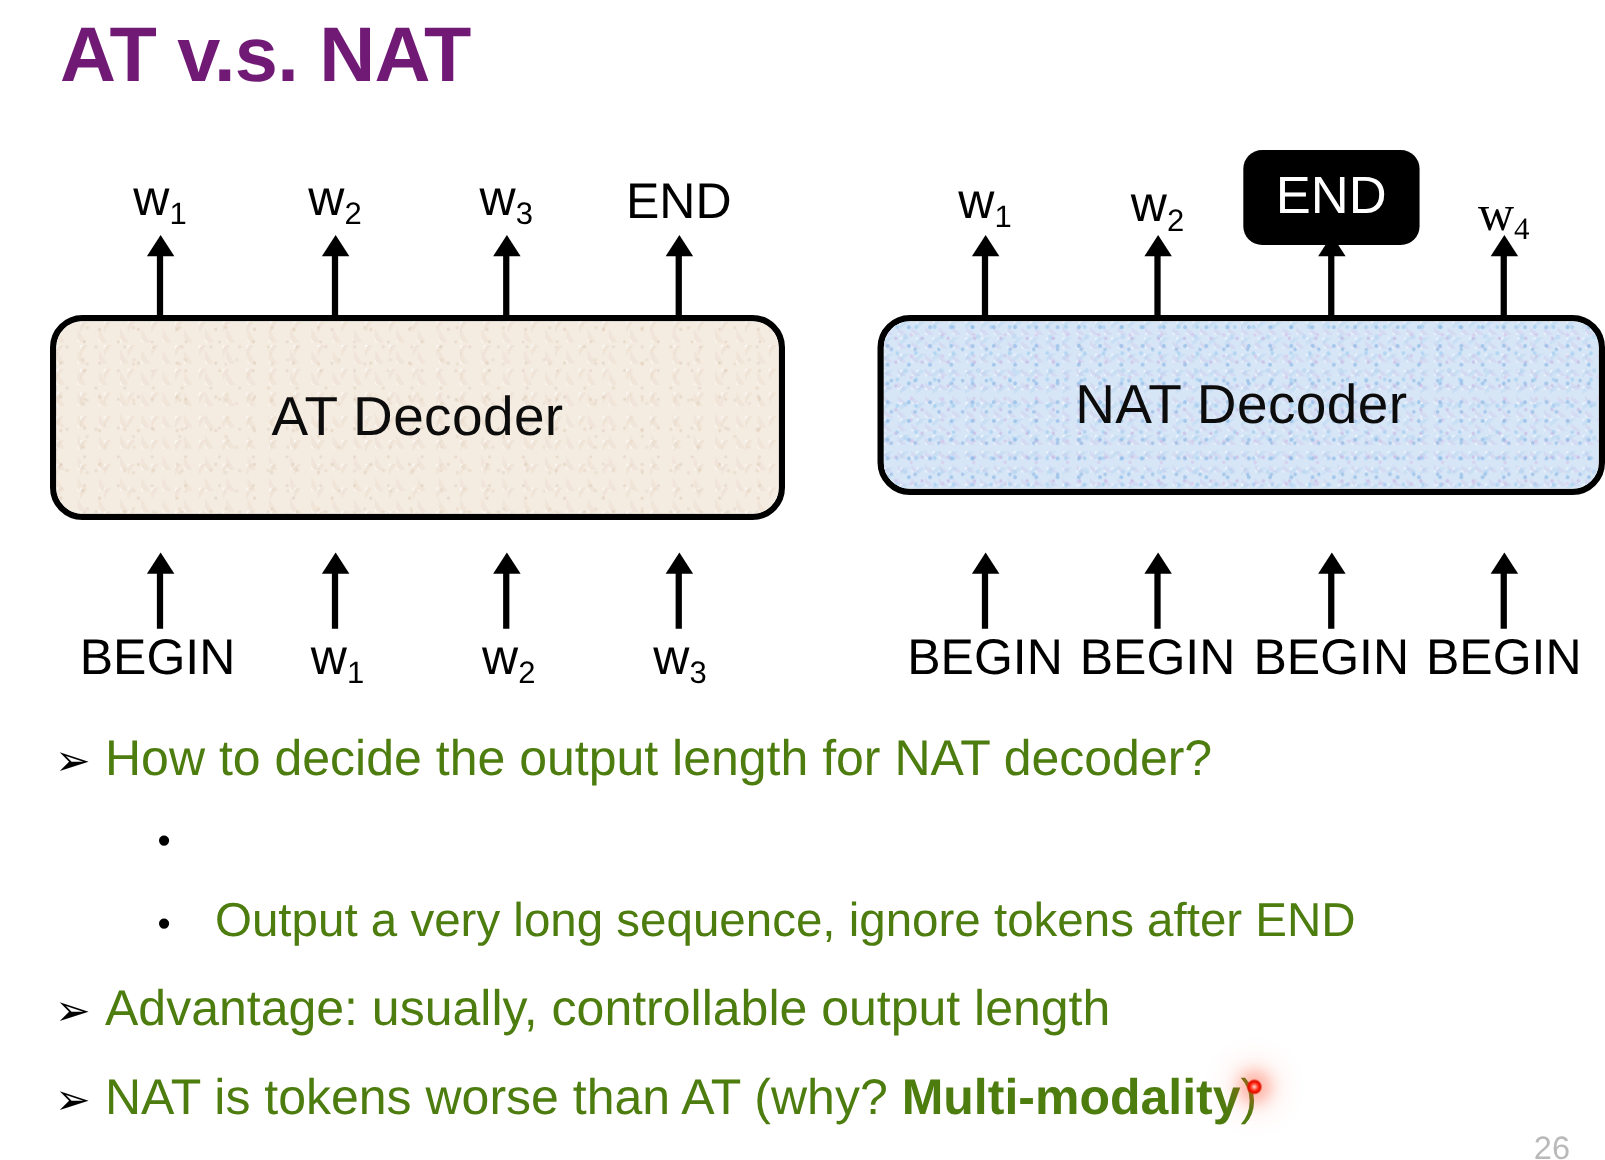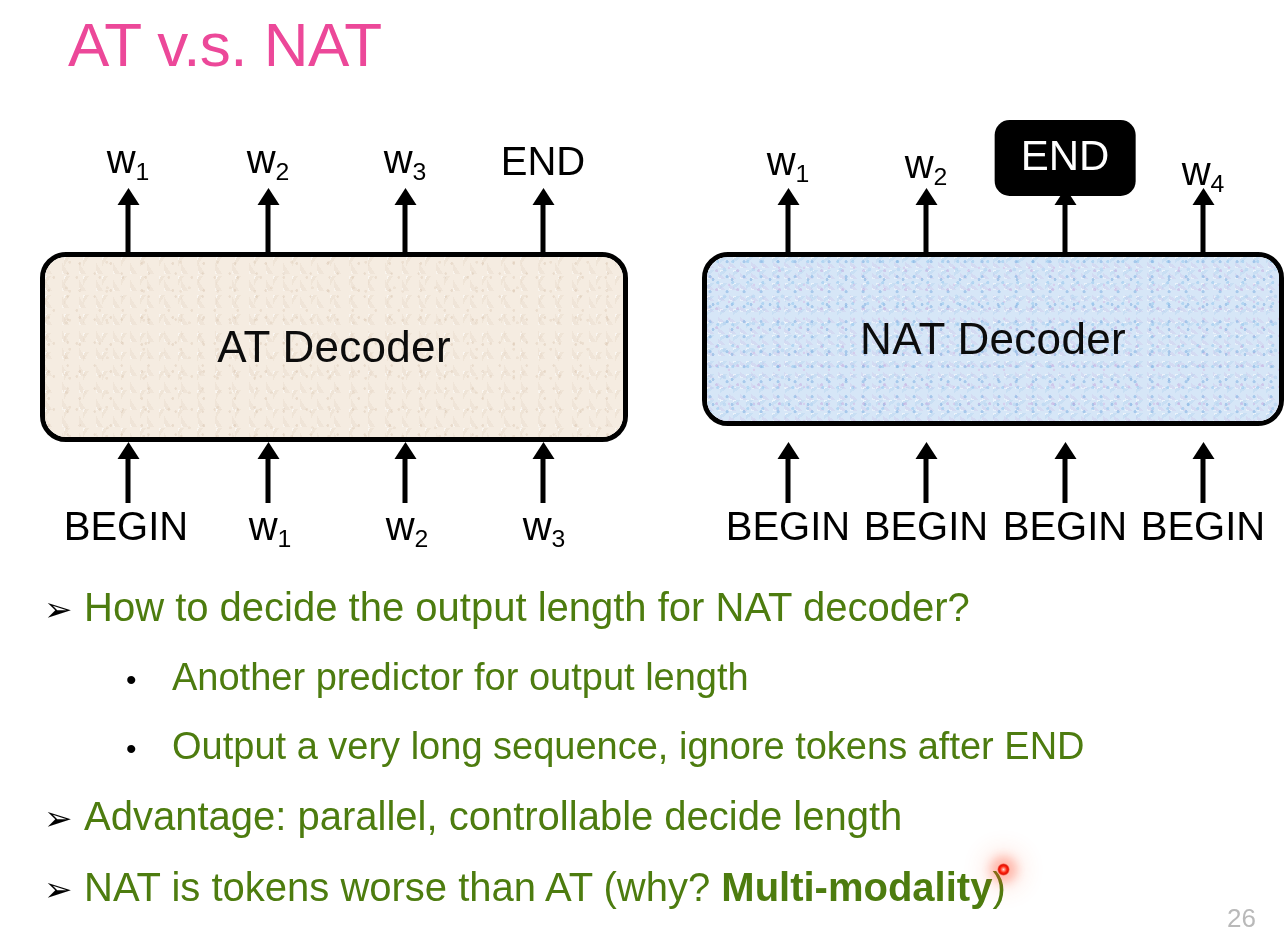--- a/index.html
+++ b/index.html
@@ -15,25 +15,24 @@
     font-family: "Liberation Sans", sans-serif;
     color: #000000;
   }
 
   
   .slide-title {
     position: absolute;
     left: 48px;
     top: 14px;
     font-size: 62px;
-    font-weight: 400;
+    font-weight: 700;
     letter-spacing: -0.5px;
     line-height: 1;
-    color: #ec4899;
-    margin-left: 20px;
+    color: #701a75;
   }
 
   
   .diagram {
     position: absolute;
     left: 0;
     top: 95px;
     width: 1284px;
     height: 460px;
   }
@@ -230,21 +229,21 @@
     <div class="tok" style="left:375px; top:28px;">
       <span>w</span><sub>3</sub>
     </div>
     <div class="tok end-plain" style="left:513px; top:30px;">END</div>
 
     <div class="arrow" style="left:98px;  top:90px; height:52px;"></div>
     <div class="arrow" style="left:238px; top:90px; height:52px;"></div>
     <div class="arrow" style="left:375px; top:90px; height:52px;"></div>
     <div class="arrow" style="left:513px; top:90px; height:52px;"></div>
 
-    <div class="decoder" style="left:10px; top:141px; width:588px; height:190px;">
+    <div class="decoder" style="left:10px; top:141px; width:588px; height:164px;">
       <div class="tex tex-cream"></div>
       <div class="decoder-label">AT Decoder</div>
     </div>
 
     <div class="arrow" style="left:98px;  top:344px; height:48px;"></div>
     <div class="arrow" style="left:238px; top:344px; height:48px;"></div>
     <div class="arrow" style="left:375px; top:344px; height:48px;"></div>
     <div class="arrow" style="left:513px; top:344px; height:48px;"></div>
 
     <div class="intok" style="left:96px; top:395px;">BEGIN</div>
@@ -263,30 +262,30 @@
 
     <div class="tok" style="left:96px; top:30px;">
       <span>w</span><sub>1</sub>
     </div>
     <div class="tok" style="left:234px; top:33px;">
       <span>w</span><sub>2</sub>
     </div>
 
     <div class="end-chip" style="left:373px; top:9px;">END</div>
 
-    <div class="tok" style="left:511px; top:40px;">
+    <div class="tok" style="left:511px; top:40px;font-family:Liberation Serif, serif;">
       <span>w</span><sub>4</sub>
     </div>
 
     <div class="arrow" style="left:96px;  top:90px; height:52px;"></div>
     <div class="arrow" style="left:234px; top:90px; height:52px;"></div>
     <div class="arrow" style="left:373px; top:90px; height:52px;"></div>
     <div class="arrow" style="left:511px; top:90px; height:52px;"></div>
 
-    <div class="decoder" style="left:10px; top:141px; width:582px; height:174px;">
+    <div class="decoder" style="left:10px; top:141px; width:582px; height:144px;">
       <div class="tex tex-blue"></div>
       <div class="decoder-label">NAT Decoder</div>
     </div>
 
     <div class="arrow" style="left:96px;  top:344px; height:48px;"></div>
     <div class="arrow" style="left:234px; top:344px; height:48px;"></div>
     <div class="arrow" style="left:373px; top:344px; height:48px;"></div>
     <div class="arrow" style="left:511px; top:344px; height:48px;"></div>
 
     <div class="intok" style="left:96px;  top:395px;">BEGIN</div>
@@ -298,31 +297,30 @@
 
 <div class="bullets">
 
   <div class="b-row b-l1">
     <span class="b-mark-l1">➢</span>
     <span class="b-text">How to decide the output length for NAT decoder?</span>
   </div>
 
   <div class="b-row b-l2">
     <span class="b-mark-l2">•</span>
-    <span class="b-text">Another predictor for output length</span>
   </div>
 
   <div class="b-row b-l2">
     <span class="b-mark-l2">•</span>
     <span class="b-text">Output a very long sequence, ignore tokens after END</span>
   </div>
 
   <div class="b-row b-l1">
     <span class="b-mark-l1">➢</span>
-    <span class="b-text">Advantage: parallel, controllable decide length</span>
+    <span class="b-text">Advantage: usually, controllable output length</span>
   </div>
 
   <div class="b-row b-l1">
     <span class="b-mark-l1">➢</span>
     <span class="b-text"><span>NAT is tokens worse than AT   (why? </span><b>Multi-modality</b><span>)</span></span>
   </div>
 </div>
 
 <div class="laser"></div>
 

